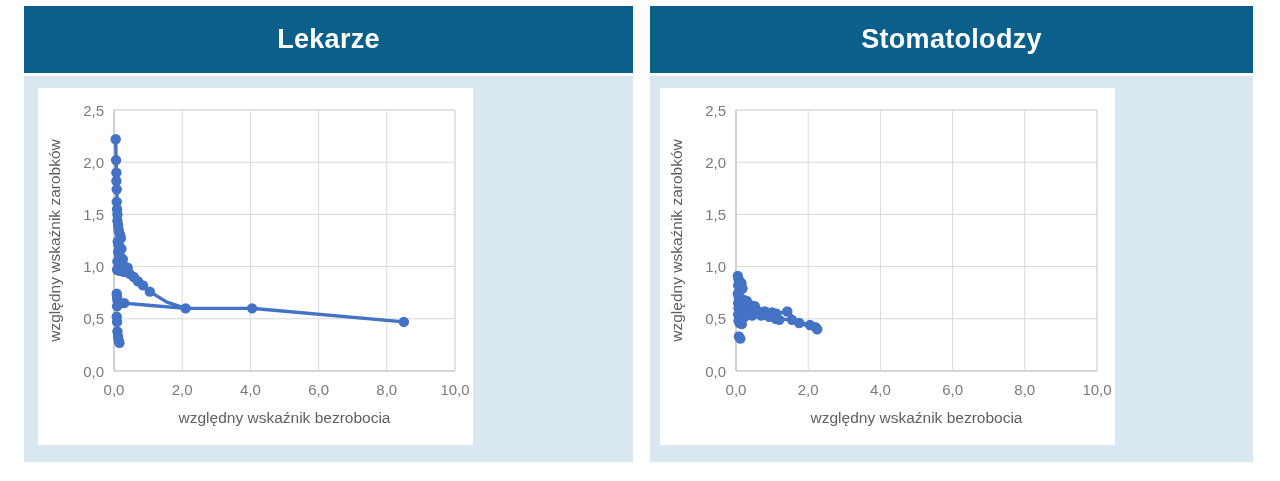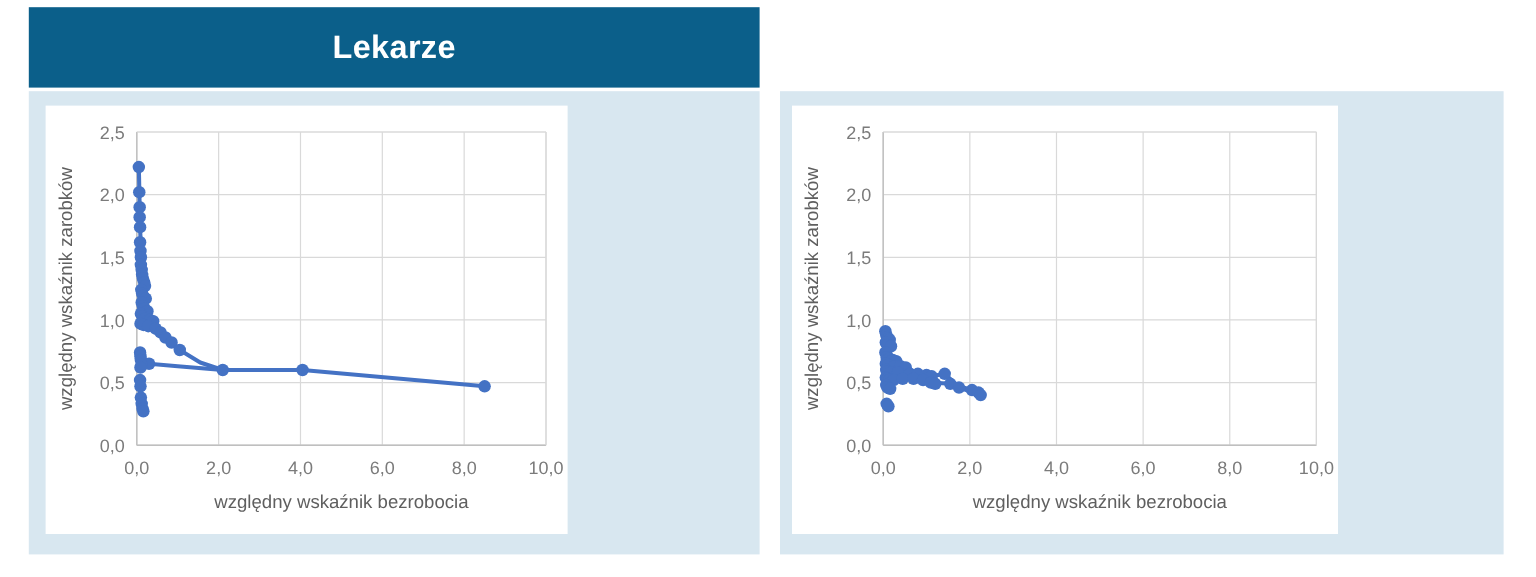--- a/index.html
+++ b/index.html
@@ -196,20 +196,23 @@
                 <circle cx="147.61" cy="220.36" r="5.2" fill="#4472C4" class="series-dot"></circle>
                 <circle cx="214.10" cy="220.36" r="5.2" fill="#4472C4" class="series-dot"></circle>
                 <circle cx="365.85" cy="233.93" r="5.2" fill="#4472C4" class="series-dot"></circle>
               </g>
           </svg>
         </div>
       </div>
     </div>
 
     <div class="panel panel-right">
+      <div class="panel-header">
+        <span class="panel-title">Stomatolodzy</span>
+      </div>
       <div class="panel-body">
         <div class="chart-card">
           <svg class="chart-svg" viewBox="0 0 455 357" preserveAspectRatio="none">
             <g>
                 <line x1="76" y1="283" x2="437" y2="283" class="gridline"></line>
                 <line x1="76" y1="230.8" x2="437" y2="230.8" class="gridline"></line>
                 <line x1="76" y1="178.6" x2="437" y2="178.6" class="gridline"></line>
                 <line x1="76" y1="126.4" x2="437" y2="126.4" class="gridline"></line>
                 <line x1="76" y1="74.19999999999999" x2="437" y2="74.19999999999999" class="gridline"></line>
                 <line x1="76" y1="22" x2="437" y2="22" class="gridline"></line>

